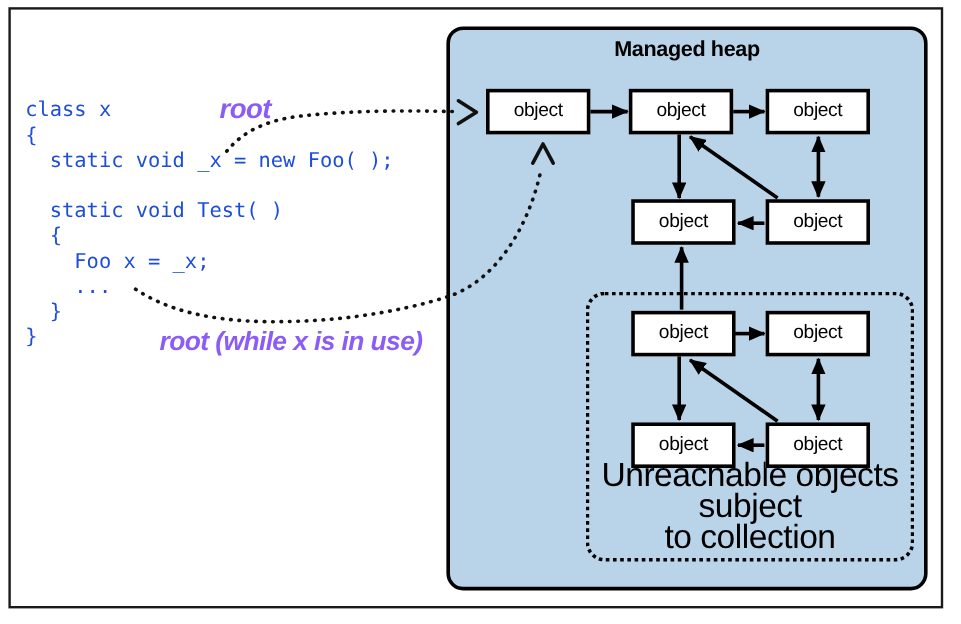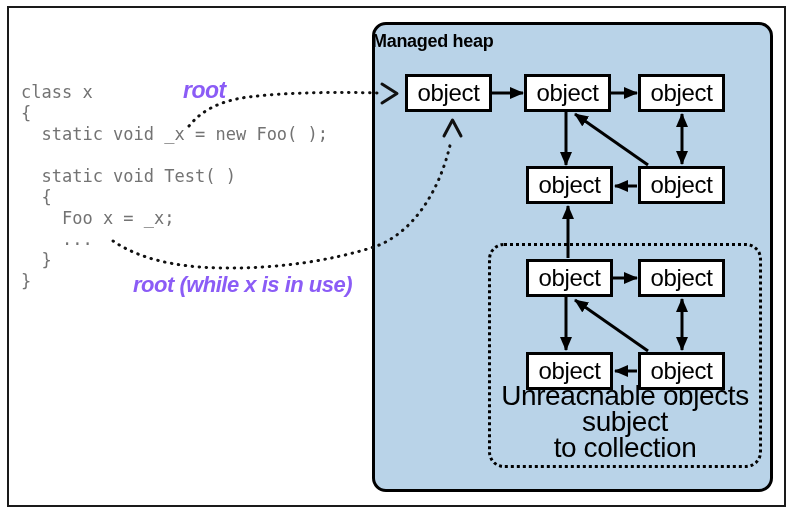--- a/index.html
+++ b/index.html
@@ -2,35 +2,35 @@
 <html><head>
 <meta charset="utf-8">
 <style>
   html,body{margin:0;padding:0;background:#fff;}
   #page{position:relative;width:801px;height:520px;background:#ffffff;overflow:hidden;
         font-family:"Liberation Sans",sans-serif;color:#000;}
   #frame{position:absolute;left:7px;top:6px;width:779px;height:501px;
          border:2px solid #1a1a1a;box-sizing:border-box;}
   #code{position:absolute;left:21px;top:82px;margin:0;
         font-family:"DejaVu Sans Mono",monospace;font-size:17px;line-height:21px;
-        color:#737373;white-space:pre;}
+        color:#1d4ed8;white-space:pre;}
   .annot{position:absolute;font-style:italic;font-weight:700;letter-spacing:-0.5px;color:#8b5cf6;}
   #root-label{left:183px;top:77px;font-size:23px;}
   #root-inuse-label{left:133px;top:272px;font-size:22px;}
   #heap{position:absolute;left:372px;top:22px;width:401px;height:470px;box-sizing:border-box;
         background:#b9d3e8;border:3px solid #000;border-radius:14px;}
-  #heap-title{position:absolute;left:372px;top:31px;width:401px;
+  #heap-title{position:absolute;left:372px;top:31px;width:401px;text-align:center;
         font-size:18px;font-weight:700;letter-spacing:-0.3px;}
   #unreach{position:absolute;left:488px;top:243px;width:274px;height:225px;box-sizing:border-box;
         border:3px dotted #000;border-radius:16px;}
   #unreach-caption{position:absolute;left:488px;top:383px;width:274px;text-align:center;
         font-size:28px;line-height:26px;letter-spacing:-0.4px;}
   .obj{position:absolute;width:87px;height:38px;box-sizing:border-box;background:#ffffff;
        border:3px solid #000;display:flex;align-items:center;justify-content:center;
-       font-size:24px;letter-spacing:-0.3px;}
+       font-size:16px;letter-spacing:-0.3px;}
   #b1{left:405px;top:74px;} #b2{left:524px;top:74px;} #b3{left:638px;top:74px;}
   #b4{left:526px;top:166px;} #b5{left:638px;top:166px;}
   #b6{left:526px;top:259px;} #b7{left:638px;top:259px;}
   #b8{left:526px;top:352px;} #b9{left:638px;top:352px;}
   #arrows{position:absolute;left:0;top:0;width:801px;height:520px;pointer-events:none;}
   .solid{stroke:#000;stroke-width:3;fill:none;}
   .dotted{stroke:#111;stroke-width:3;fill:none;stroke-linecap:round;stroke-dasharray:0.5 6.5;}
   .chev{stroke:#111;stroke-width:3;fill:none;stroke-linecap:round;stroke-linejoin:round;}
 </style>
 </head>

